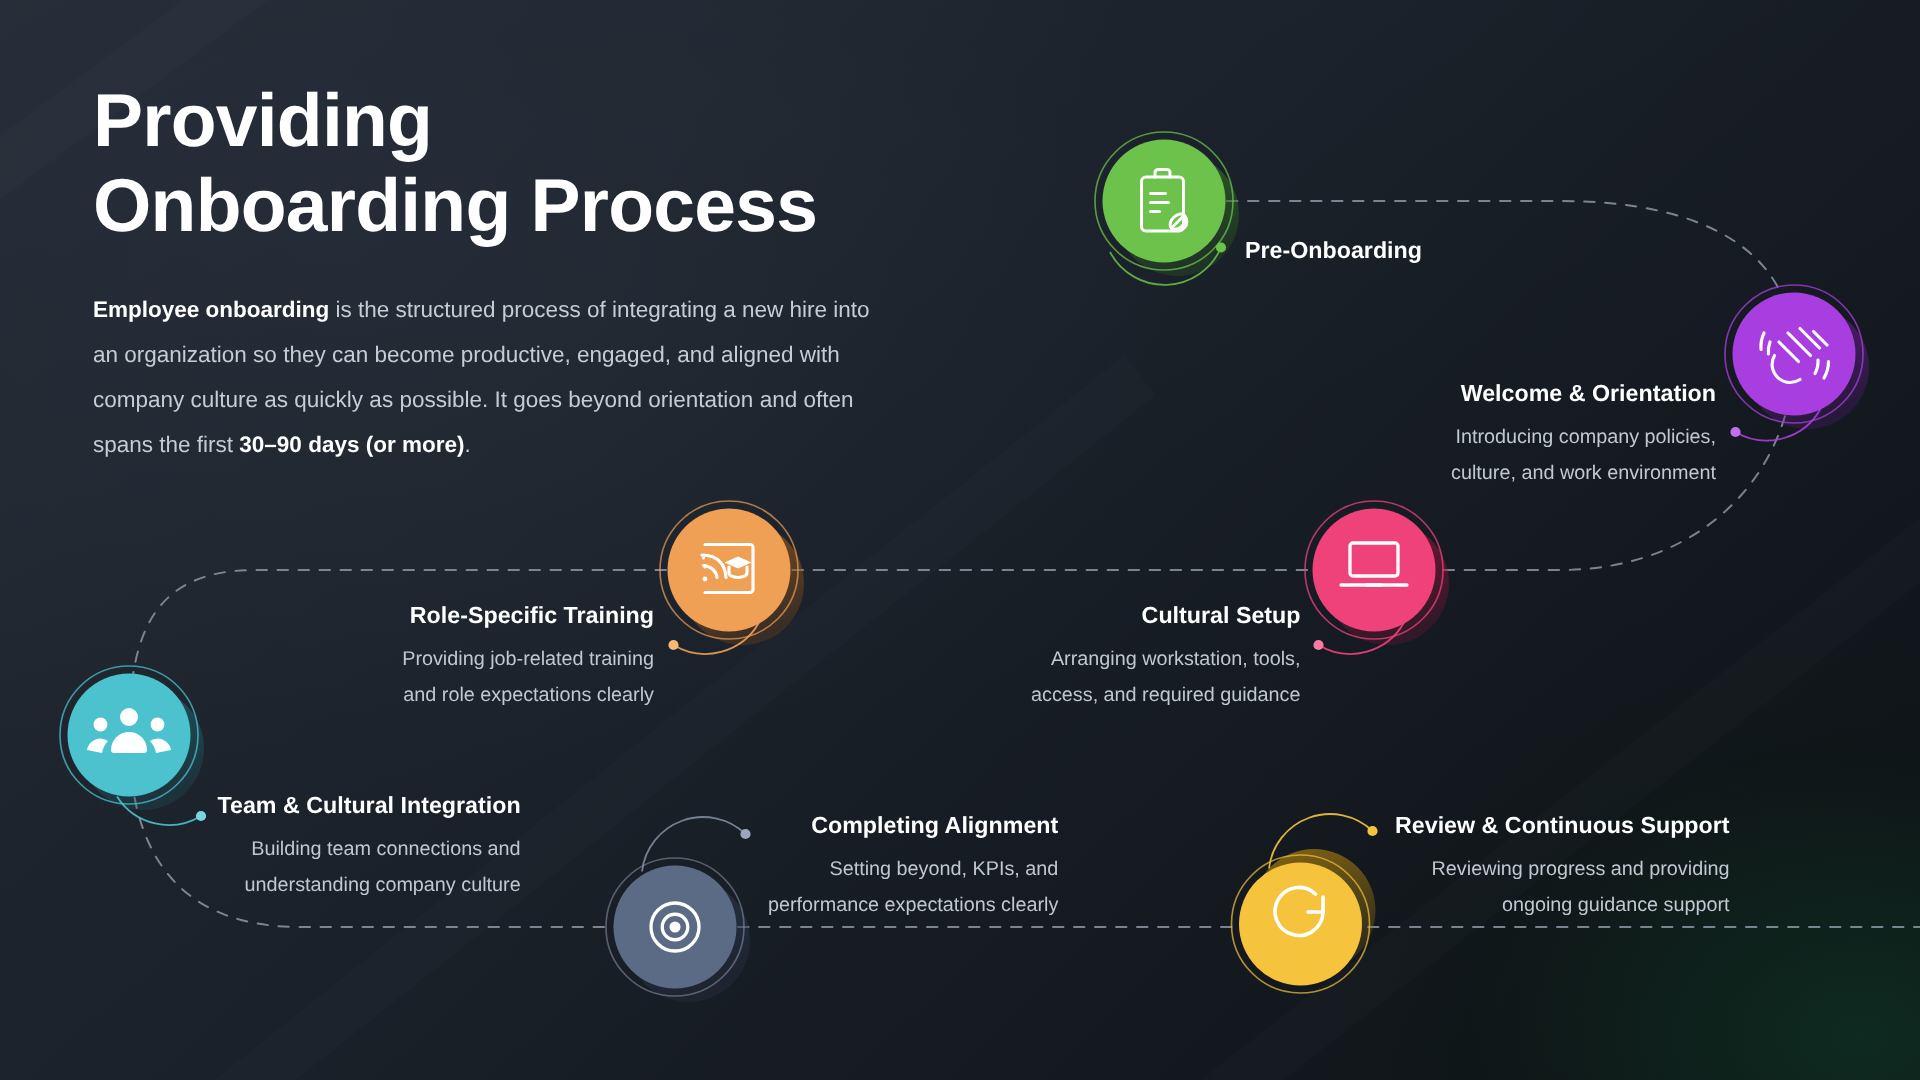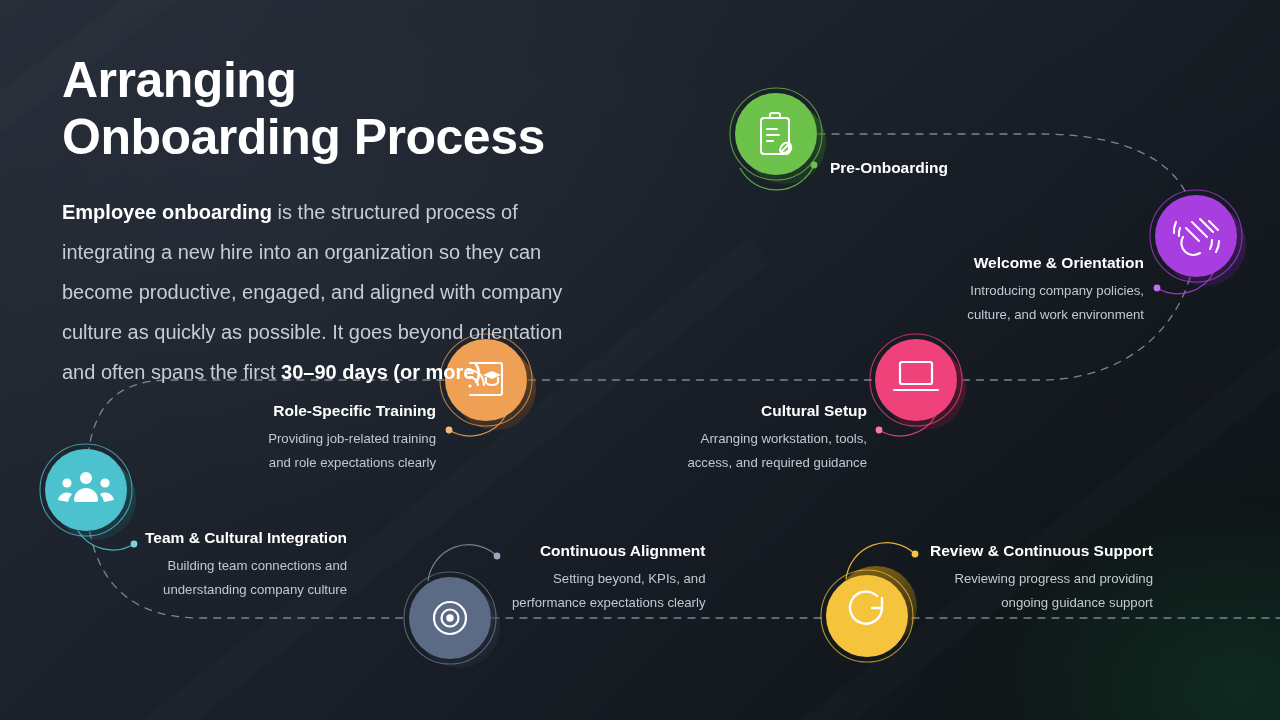--- a/index.html
+++ b/index.html
@@ -26,21 +26,21 @@
   
   .headline {
     position:absolute; left:62px; top:52px; width:600px;
   }
   .headline h1 {
     font-size:50px; line-height:1.14; font-weight:bold;
     letter-spacing:-0.5px; color:#ffffff;
   }
   .lede {
     margin-top:26px;
-    font-size:20px; line-height:2.0;
+    font-size:15px; line-height:2.0;
     color:#c7ccd4; width:520px;
   }
   .lede b { color:#ffffff; font-weight:bold; }
 
   
   .step-label { position:absolute; }
   .step-label .st-title {
     font-size:15.5px; font-weight:bold; color:#ffffff;
     line-height:1.35; white-space:nowrap;
   }
@@ -226,21 +226,21 @@
       <circle cx="915" cy="554" r="3.4" fill="#f5c43c"></circle>
       <g fill="none" stroke="#ffffff" stroke-width="2.4" stroke-linecap="round" stroke-linejoin="round">
         <path d="M 882 608 a 16 16 0 1 1 -5 -12"></path>
         <path d="M 882 598 v 10 h -10"></path>
       </g>
     </g>
   </svg>
 
   <div class="headline">
     <h1>
-      <span>Arranging</span><br>
+      <span>Providing</span><br>
       <span>Onboarding Process</span>
     </h1>
     <p class="lede">
       <b>Employee onboarding</b><span> is the structured process of integrating a new hire into an organization so they can become productive, engaged, and aligned with company culture as quickly as possible. It goes beyond orientation and often spans the first </span><b>30–90 days (or more)</b><span>.</span>
     </p>
   </div>
 
   <div class="step-label align-left" style="left:830px; top:158px;">
     <div class="st-title">Pre-Onboarding</div>
   </div>
@@ -271,21 +271,21 @@
 
   <div class="step-label align-left" style="left:145px; top:528px;">
     <div class="st-title">Team &amp; Cultural Integration</div>
     <div class="st-desc">
       <div>Building team connections and</div>
       <div>understanding company culture</div>
     </div>
   </div>
 
   <div class="step-label align-left" style="left:512px; top:541px;">
-    <div class="st-title">Continuous Alignment</div>
+    <div class="st-title">Completing Alignment</div>
     <div class="st-desc">
       <div>Setting beyond, KPIs, and</div>
       <div>performance expectations clearly</div>
     </div>
   </div>
 
   <div class="step-label align-left" style="left:930px; top:541px;">
     <div class="st-title">Review &amp; Continuous Support</div>
     <div class="st-desc">
       <div>Reviewing progress and providing</div>

